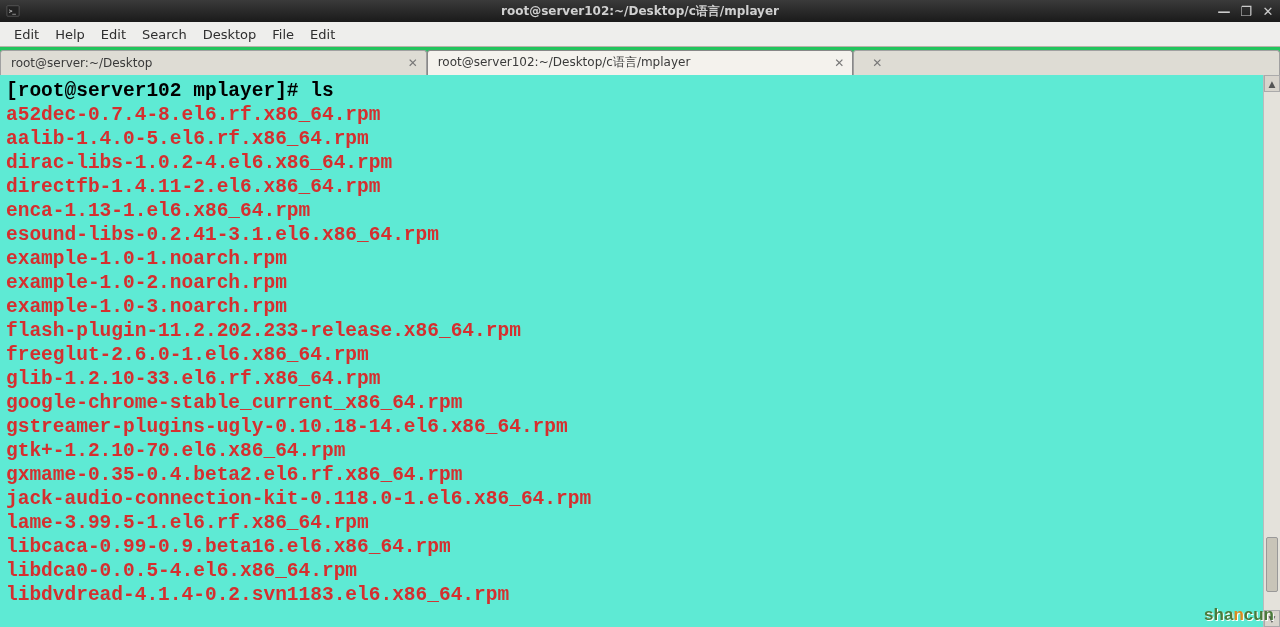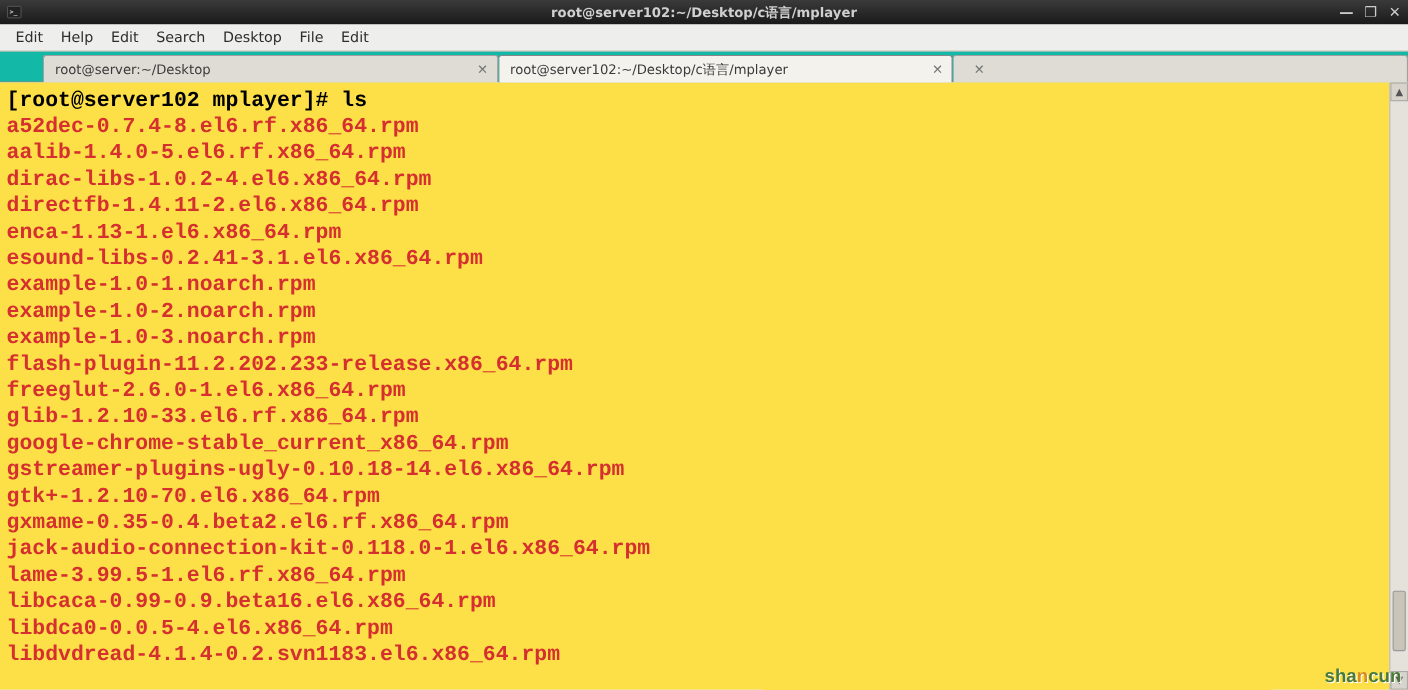--- a/index.html
+++ b/index.html
@@ -66,26 +66,25 @@
   color: #2e2e2e;
 }
 .menu-item {
   padding: 2px 8px;
   cursor: pointer;
 }
 
 
 .tabbar {
   height: 28px;
-  background: #14b8a6;
-  display: flex;
-  align-items: flex-start;
+  background: #22c55e;
+  display: flex;
+  align-items: center;
   border-bottom: 1px solid #888;
   padding-top: 3px;
-  padding-left: 39px;
 }
 .tab {
   height: 25px;
   background: #dedcd4;
   border: 1px solid #a0a0a0;
   border-bottom: none;
   border-radius: 3px 3px 0 0;
   display: flex;
   align-items: center;
   padding: 0 6px 0 10px;
@@ -121,21 +120,21 @@
   justify-content: center;
 }
 
 
 .terminal-wrap {
   position: relative;
   height: 552px;
   background: #f4f2ed;
 }
 .terminal {
-  background: #fde047;
+  background: #5eead4;
   padding: 4px 6px;
   font-family: "Liberation Mono", "Courier New", monospace;
   font-size: 19.5px;
   font-weight: bold;
   line-height: 24px;
   height: 100%;
   overflow: hidden;
   white-space: pre;
 }
 .prompt { color: #000; }

